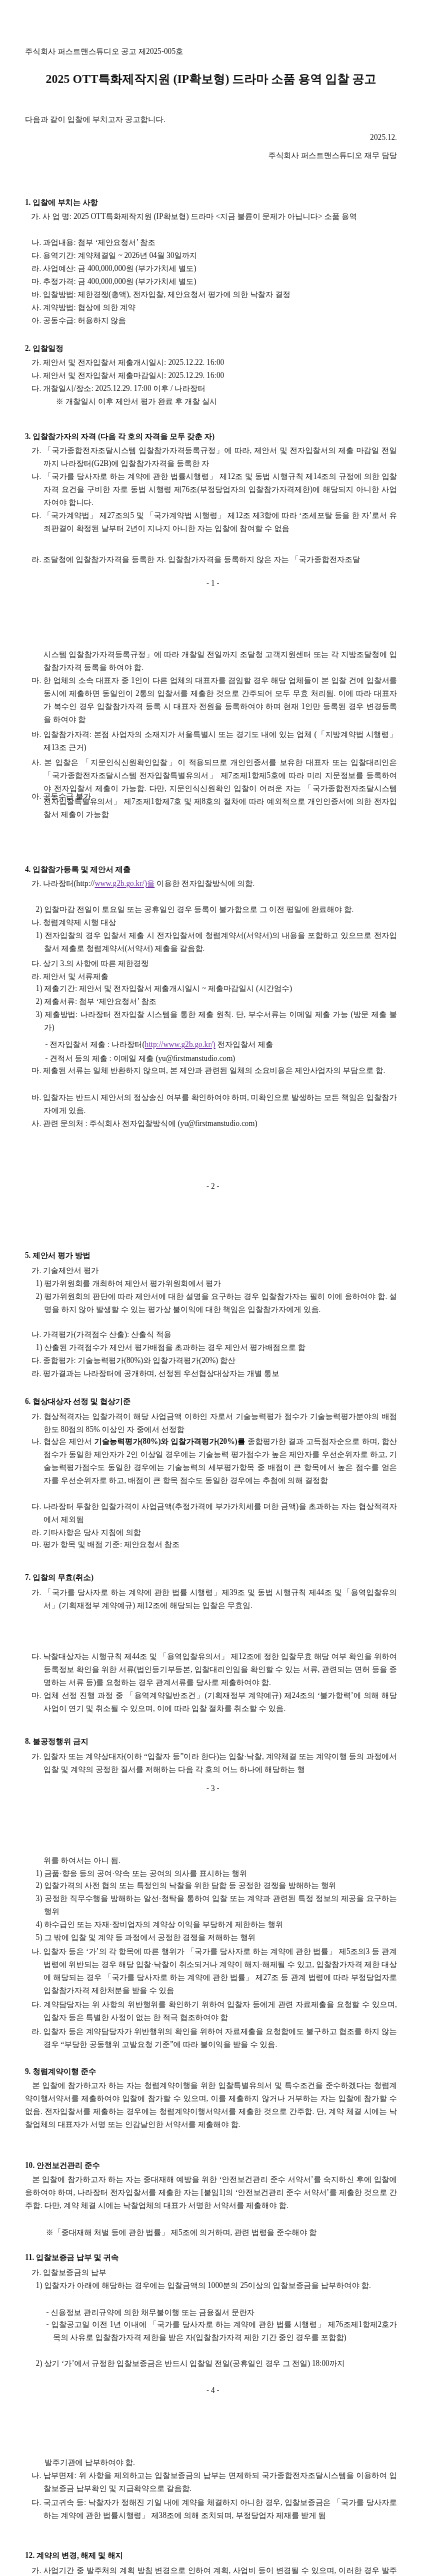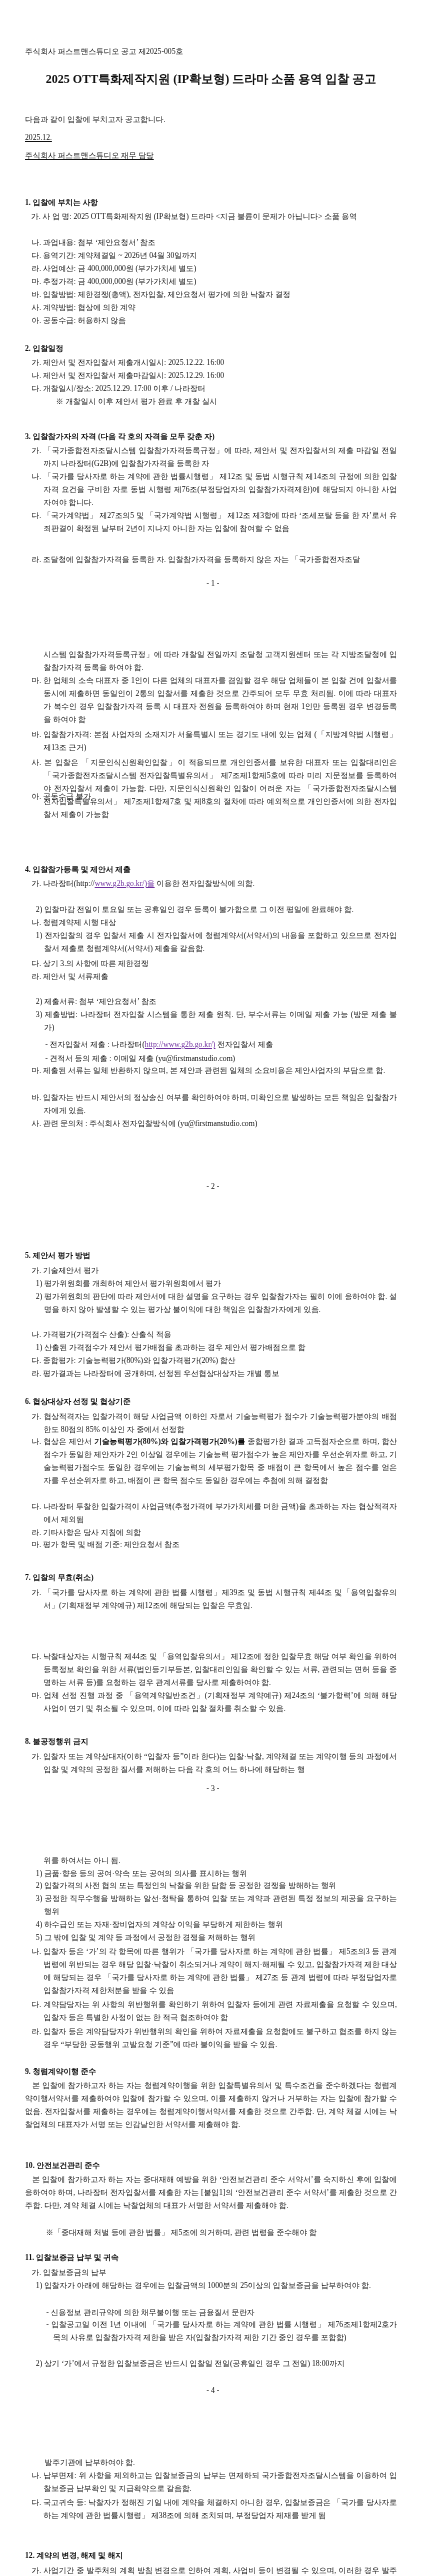--- a/index.html
+++ b/index.html
@@ -10,21 +10,21 @@
   .h{font-weight:bold;}
   .nw{white-space:nowrap;text-align:left;}
   .ga{padding-left:18.5px;text-indent:-12px;box-sizing:border-box;}
   .ga2{padding-left:47px;text-indent:-41px;box-sizing:border-box;}
   .n{padding-left:19px;text-indent:-8.2px;box-sizing:border-box;}
   .dash{padding-left:20.6px;text-indent:-6.7px;box-sizing:border-box;}
   .star{padding-left:20.6px;text-indent:-8.2px;box-sizing:border-box;}
   .cont{padding-left:18.5px;box-sizing:border-box;}
   .contn{padding-left:19.6px;box-sizing:border-box;}
   .body0{text-indent:7.2px;}
-  .right{text-decoration:underline;}
+  .right{text-align:right;}
   .doctitle{text-align:center;font-size:12px;font-weight:bold;line-height:17.5px;}
   .pagenum{left:0;width:426px;text-align:center;padding:0;}
   .lnk{color:#7030a0;text-decoration:underline;cursor:pointer;}
   .bold{font-weight:bold;}
 </style>
 </head>
 <body>
 
 <div class="doc">
 
@@ -63,20 +63,21 @@
   <p class="p ga" style="top:756px">사. 본 입찰은 「지문인식신원확인입찰」이 적용되므로 개인인증서를 보유한 대표자 또는 입찰대리인은 「국가종합전자조달시스템 전자입찰특별유의서」 제7조제1항제5호에 따라 미리 지문정보를 등록하여야 전자입찰서 제출이 가능함. 다만, 지문인식신원확인 입찰이 어려운 자는 「국가종합전자조달시스템 전자입찰특별유의서」 제7조제1항제7호 및 제8호의 절차에 따라 예외적으로 개인인증서에 의한 전자입찰서 제출이 가능함</p>
   <p class="p ga" style="top:790px">아. 공동수급 불가</p>
 
   <p class="p h" style="top:863px">4. 입찰참가등록 및 제안서 제출</p>
   <p class="p ga" style="top:877px"><span>가. 나라장터(http://</span><span class="lnk">www.g2b.go.kr/)을</span><span> 이용한 전자입찰방식에 의함.</span></p>
   <p class="p n" style="top:903px">2) 입찰마감 전일이 토요일 또는 공휴일인 경우 등록이 불가함으로 그 이전 평일에 완료해야 함.</p>
   <p class="p ga" style="top:916px">나. 청렴계약제 시행 대상</p>
   <p class="p n" style="top:929px">1) 전자입찰의 경우 입찰서 제출 시 전자입찰서에 청렴계약서(서약서)의 내용을 포함하고 있으므로 전자입찰서 제출로 청렴계약서(서약서) 제출을 갈음함.</p>
   <p class="p ga" style="top:957px">다. 상기 3.의 사항에 따른 제한경쟁</p>
   <p class="p ga" style="top:970px">라. 제안서 및 서류제출</p>
+  <p class="p n" style="top:982px">1) 제출기간: 제안서 및 전자입찰서 제출개시일시 ~ 제출마감일시 (시간엄수)</p>
   <p class="p n" style="top:995px">2) 제출서류: 첨부 ‘제안요청서’ 참조</p>
   <p class="p n" style="top:1008px">3) 제출방법: 나라장터 전자입찰 시스템을 통한 제출 원칙. 단, 부수서류는 이메일 제출 가능 (방문 제출 불가)</p>
   <p class="p dash" style="top:1038px;padding-left:27px"><span>- 전자입찰서 제출 : 나라장터(</span><span class="lnk">http://www.g2b.go.kr/)</span><span> 전자입찰서 제출</span></p>
   <p class="p dash" style="top:1052px;padding-left:27px">- 견적서 등의 제출 : 이메일 제출 (yu@firstmanstudio.com)</p>
   <p class="p ga" style="top:1064px">마. 제출된 서류는 일체 반환하지 않으며, 본 제안과 관련된 일체의 소요비용은 제안사업자의 부담으로 함.</p>
   <p class="p ga" style="top:1091px">바. 입찰자는 반드시 제안서의 정상송신 여부를 확인하여야 하며, 미확인으로 발생하는 모든 책임은 입찰참가자에게 있음.</p>
   <p class="p ga" style="top:1117px">사. 관련 문의처 : 주식회사 전자입찰방식에 (yu@firstmanstudio.com)</p>
   <p class="p pagenum" style="top:1180px">- 2 -</p>
 
   <p class="p h" style="top:1249px">5. 제안서 평가 방법</p>

